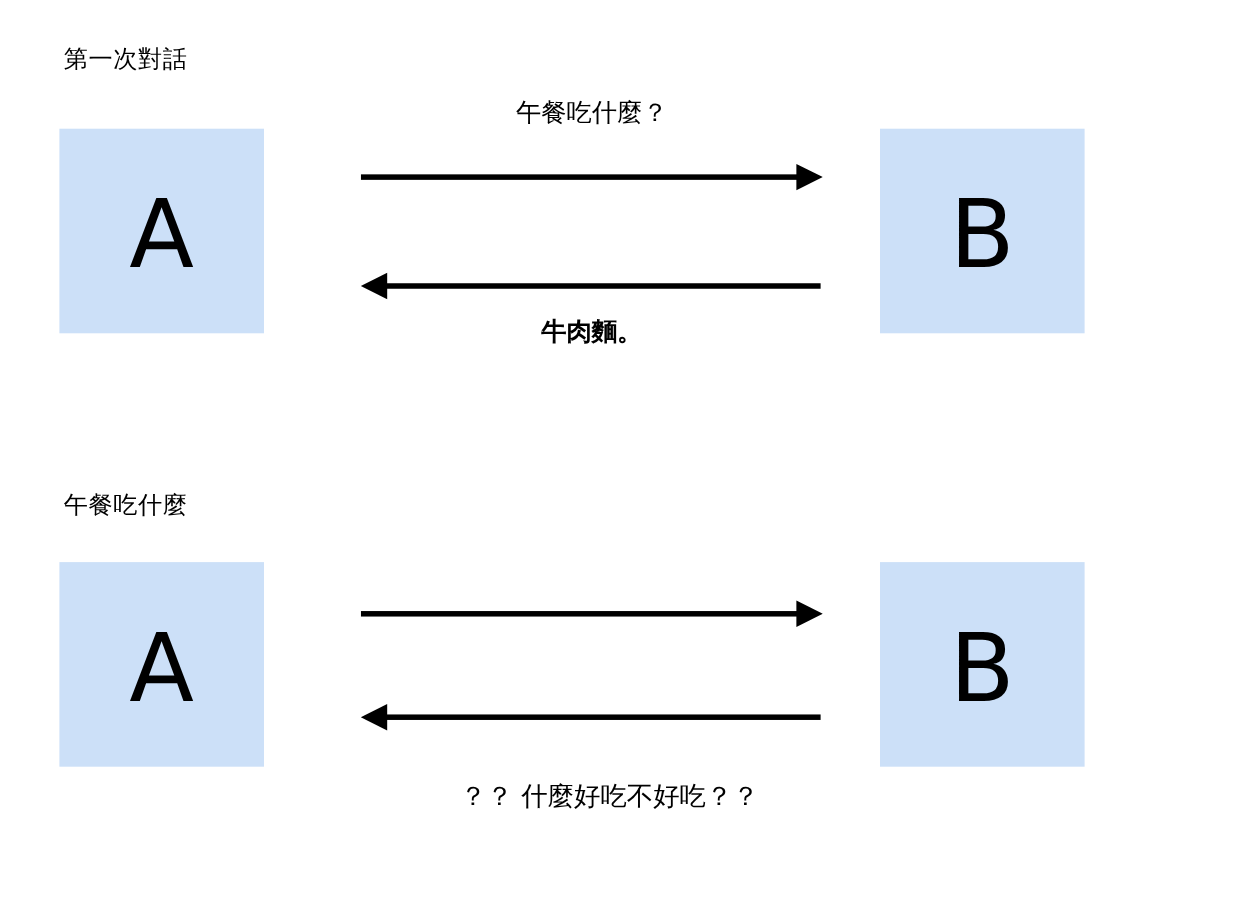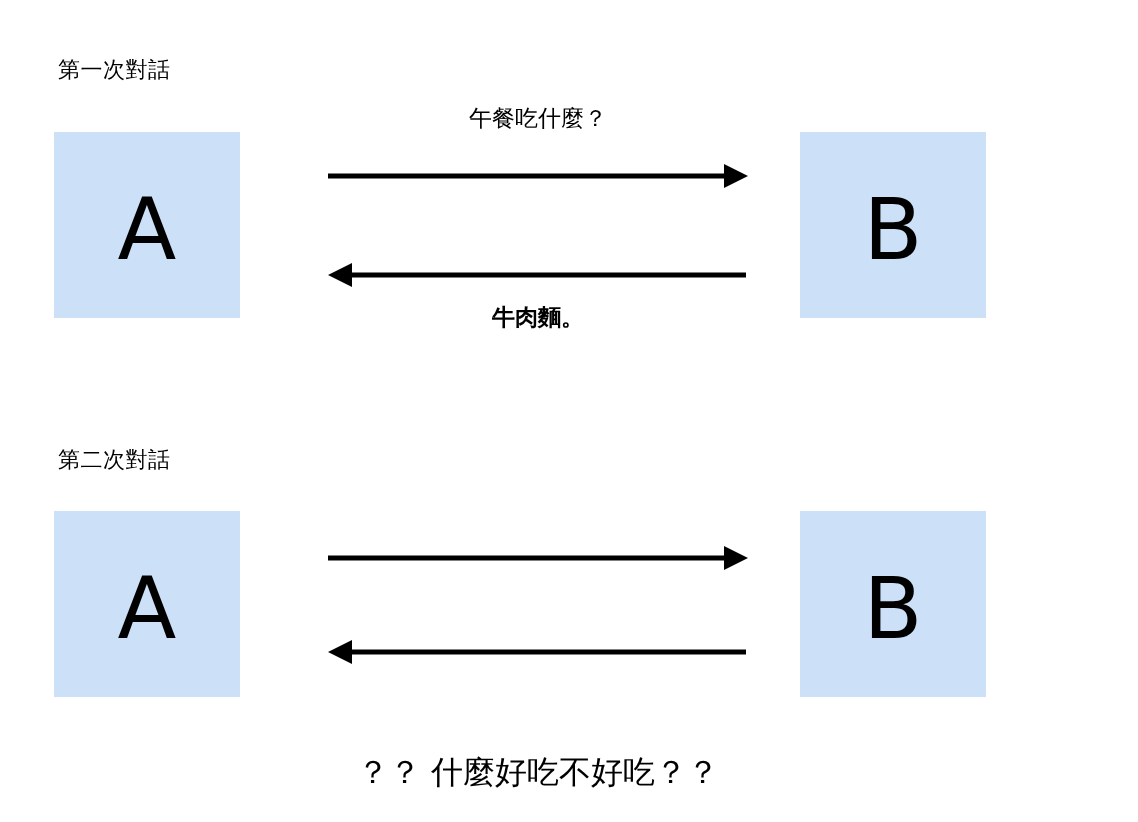--- a/index.html
+++ b/index.html
@@ -23,21 +23,21 @@
     width: 1138px;
     height: 822px;
   }
 
   
   .section {
     position: absolute;
     left: 0;
     width: 1138px;
   }
-  #section-1 { top: 0px;   height: 400px; margin-top: 15px; }
+  #section-1 { top: 0px;   height: 400px; }
   #section-2 { top: 405px; height: 417px; }
 
   
   .section-title {
     position: absolute;
     left: 58px;
     font-size: 22px;
     line-height: 28px;
     letter-spacing: 0.5px;
     white-space: nowrap;
@@ -88,24 +88,23 @@
     position: absolute;
     left: 328px;
     width: 420px;
     text-align: center;
     font-size: 23px;
     line-height: 30px;
     white-space: nowrap;
     font-weight: 400;
   }
   .msg-label.wide {
-    left: 268px;
+    left: 284px;
     width: 540px;
-    font-size: 32px;
-    margin-top: 48px;
+    font-size: 24px;
   }
   #section-1 .msg-forward-label { top: 88px; text-align: center; }
   #section-1 .msg-back-label    { top: 287px; font-weight: bold; }
   #section-2 .msg-forward-label { top: 80px; }
   #section-2 .msg-back-label    { top: 304px; }
 </style>
 </head>
 <body>
 
 <div class="canvas">
@@ -136,21 +135,21 @@
         <rect x="20" y="10.5" width="398" height="5" fill="#000000"></rect>
         <polygon points="24,1 0,13 24,25" fill="#000000"></polygon>
       </svg>
     </div>
 
     <div class="msg-label msg-back-label">牛肉麵。</div>
   </div>
 
   <div class="section" id="section-2">
 
-    <div class="section-title">第二次對話</div>
+    <div class="section-title">午餐吃什麼</div>
 
     <div class="actor-box actor-left">
       <span class="actor-label">A</span>
     </div>
 
     <div class="actor-box actor-right">
       <span class="actor-label">B</span>
     </div>
 
 

